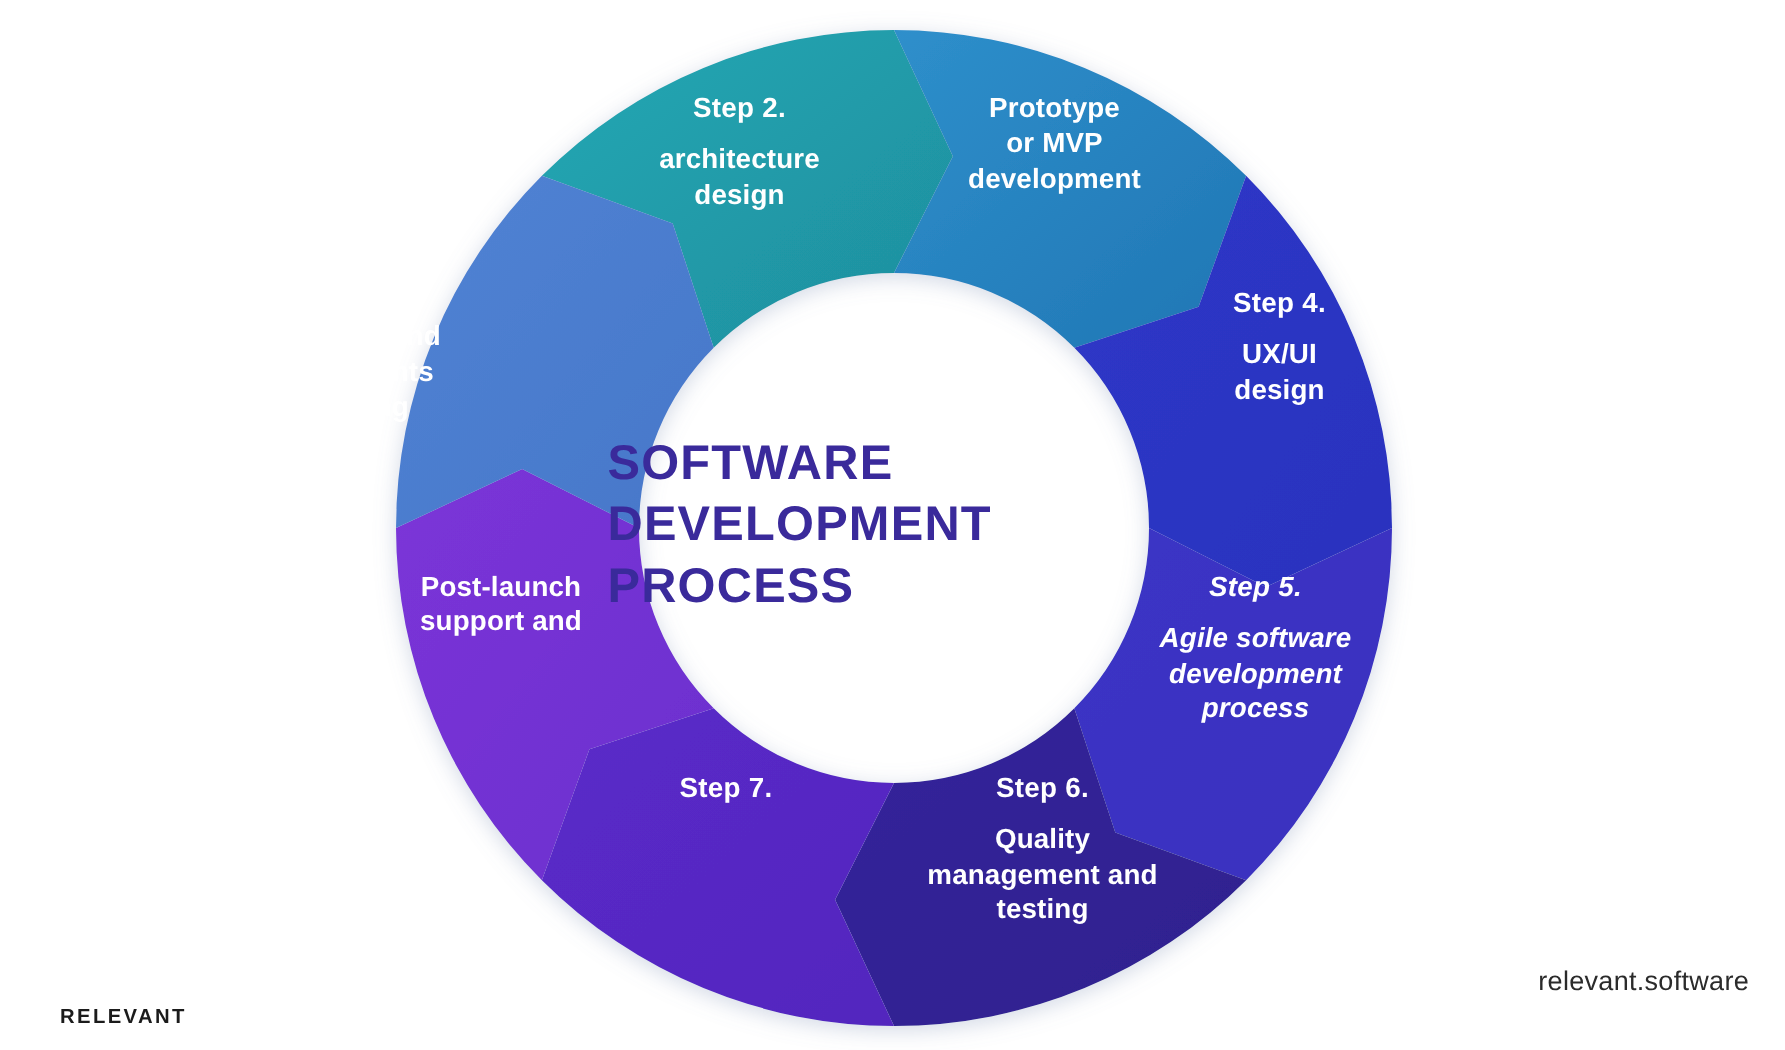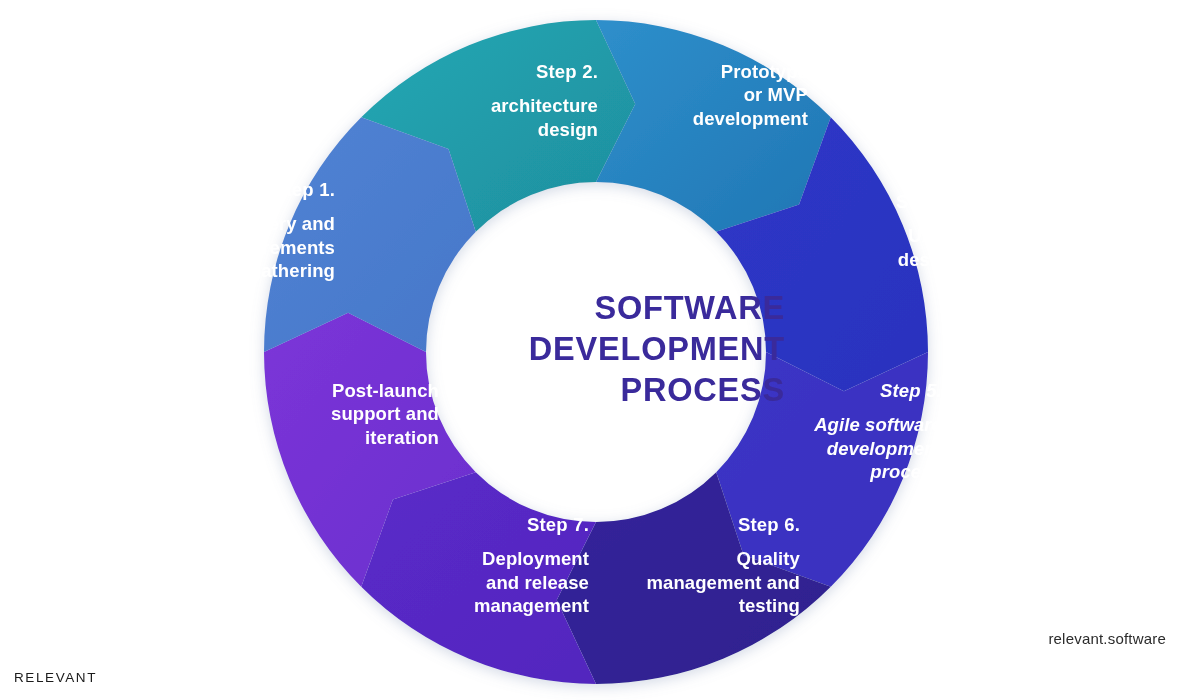--- a/index.html
+++ b/index.html
@@ -22,21 +22,21 @@
   }
   #wheel {
     position: absolute;
     left: 0;
     top: 0;
     width: 1190px;
     height: 700px;
   }
   .seg-text {
     position: absolute;
-    text-align: right;
+    text-align: center;
     color: #ffffff;
     line-height: 1.26;
     pointer-events: none;
     width: 210px;
   }
   .seg-step {
     font-size: 18.5px;
     font-weight: bold;
     letter-spacing: 0.2px;
     margin-bottom: 11px;
@@ -45,41 +45,41 @@
   .seg-desc {
     font-size: 18.5px;
     font-weight: bold;
     letter-spacing: 0.1px;
   }
   #center-title {
     position: absolute;
     left: 405px;
     top: 288px;
     width: 380px;
-    text-align: right;
+    text-align: left;
     color: #3A2A9B;
     font-size: 32.5px;
     font-weight: bold;
     line-height: 1.26;
     letter-spacing: 0.8px;
   }
   #footer-left {
     position: absolute;
-    left: 14px;
+    left: 40px;
     top: 670px;
     font-size: 13.5px;
-    font-weight: normal;
+    font-weight: bold;
     letter-spacing: 1.6px;
     color: #1b1b1b;
   }
   #footer-right {
     position: absolute;
     right: 24px;
-    top: 630px;
-    font-size: 15px;
+    top: 644px;
+    font-size: 18px;
     letter-spacing: 0.2px;
     color: #2b2b2b;
   }
 </style>
 </head>
 <body>
 
 <div id="stage">
 
   <svg id="wheel" viewBox="0 0 1190 700" aria-hidden="true">
@@ -178,32 +178,26 @@
     <div class="seg-step">Step 6.</div>
     <div class="seg-desc">
       <div>Quality</div>
       <div>management and</div>
       <div>testing</div>
     </div>
   </div>
 
   <div class="seg-text" style="left:379px; top:513px;">
     <div class="seg-step">Step 7.</div>
-    <div class="seg-desc">
-      <div>Deployment</div>
-      <div>and release</div>
-      <div>management</div>
-    </div>
   </div>
 
   <div class="seg-text" style="left:229px; top:379px;">
     <div class="seg-desc">
       <div>Post-launch</div>
       <div>support and</div>
-      <div>iteration</div>
     </div>
   </div>
 
   <div id="center-title">
     <div>SOFTWARE</div>
     <div>DEVELOPMENT</div>
     <div>PROCESS</div>
   </div>
 
   <div id="footer-left">RELEVANT</div>

